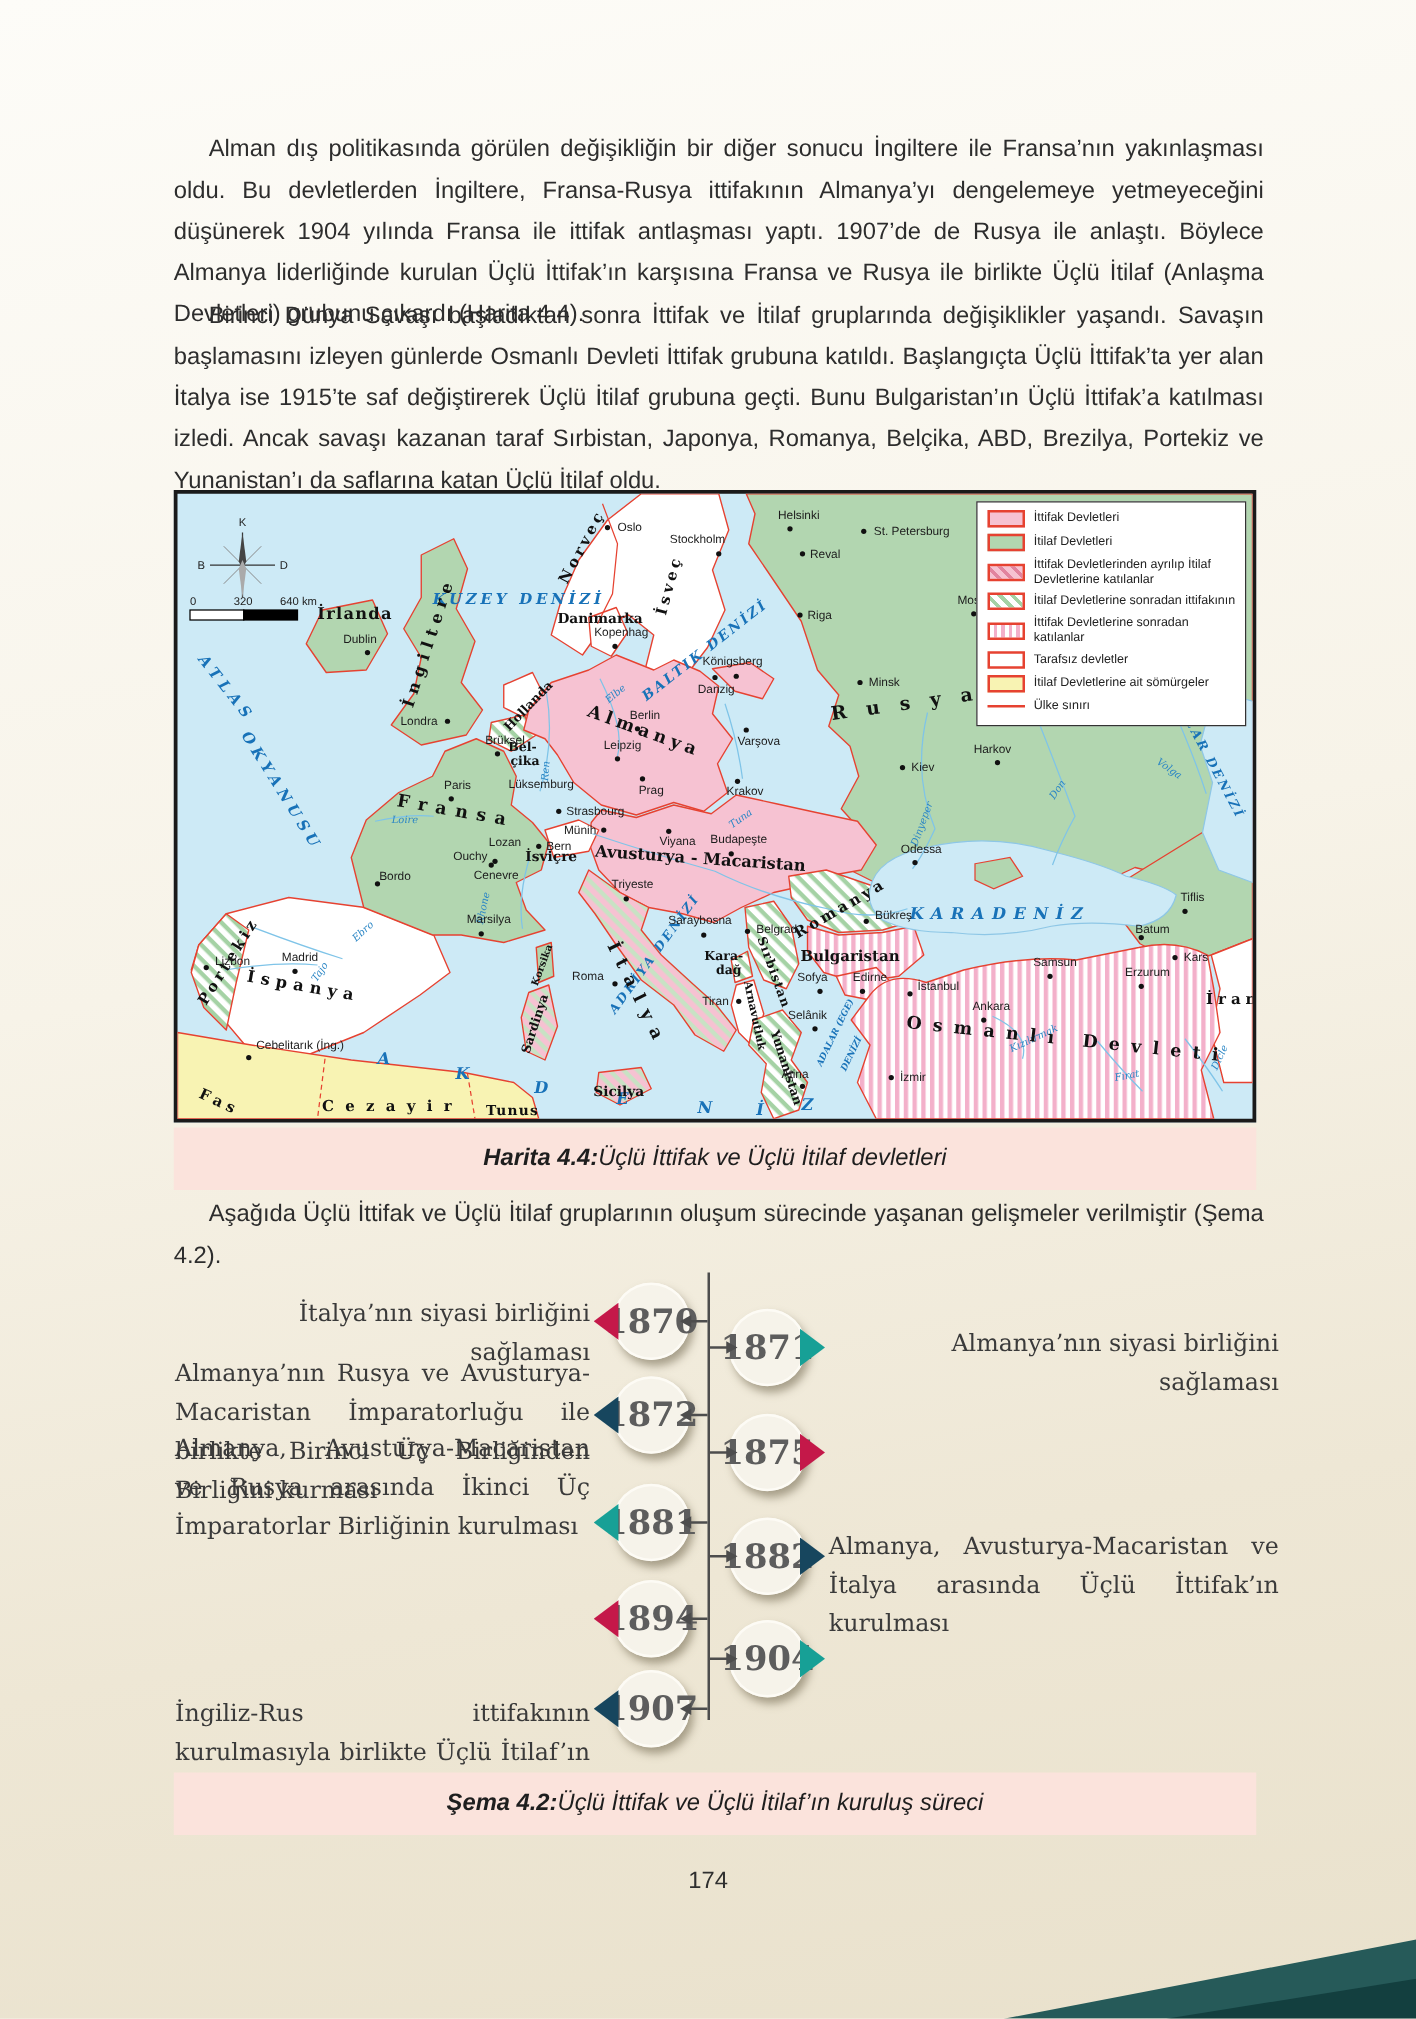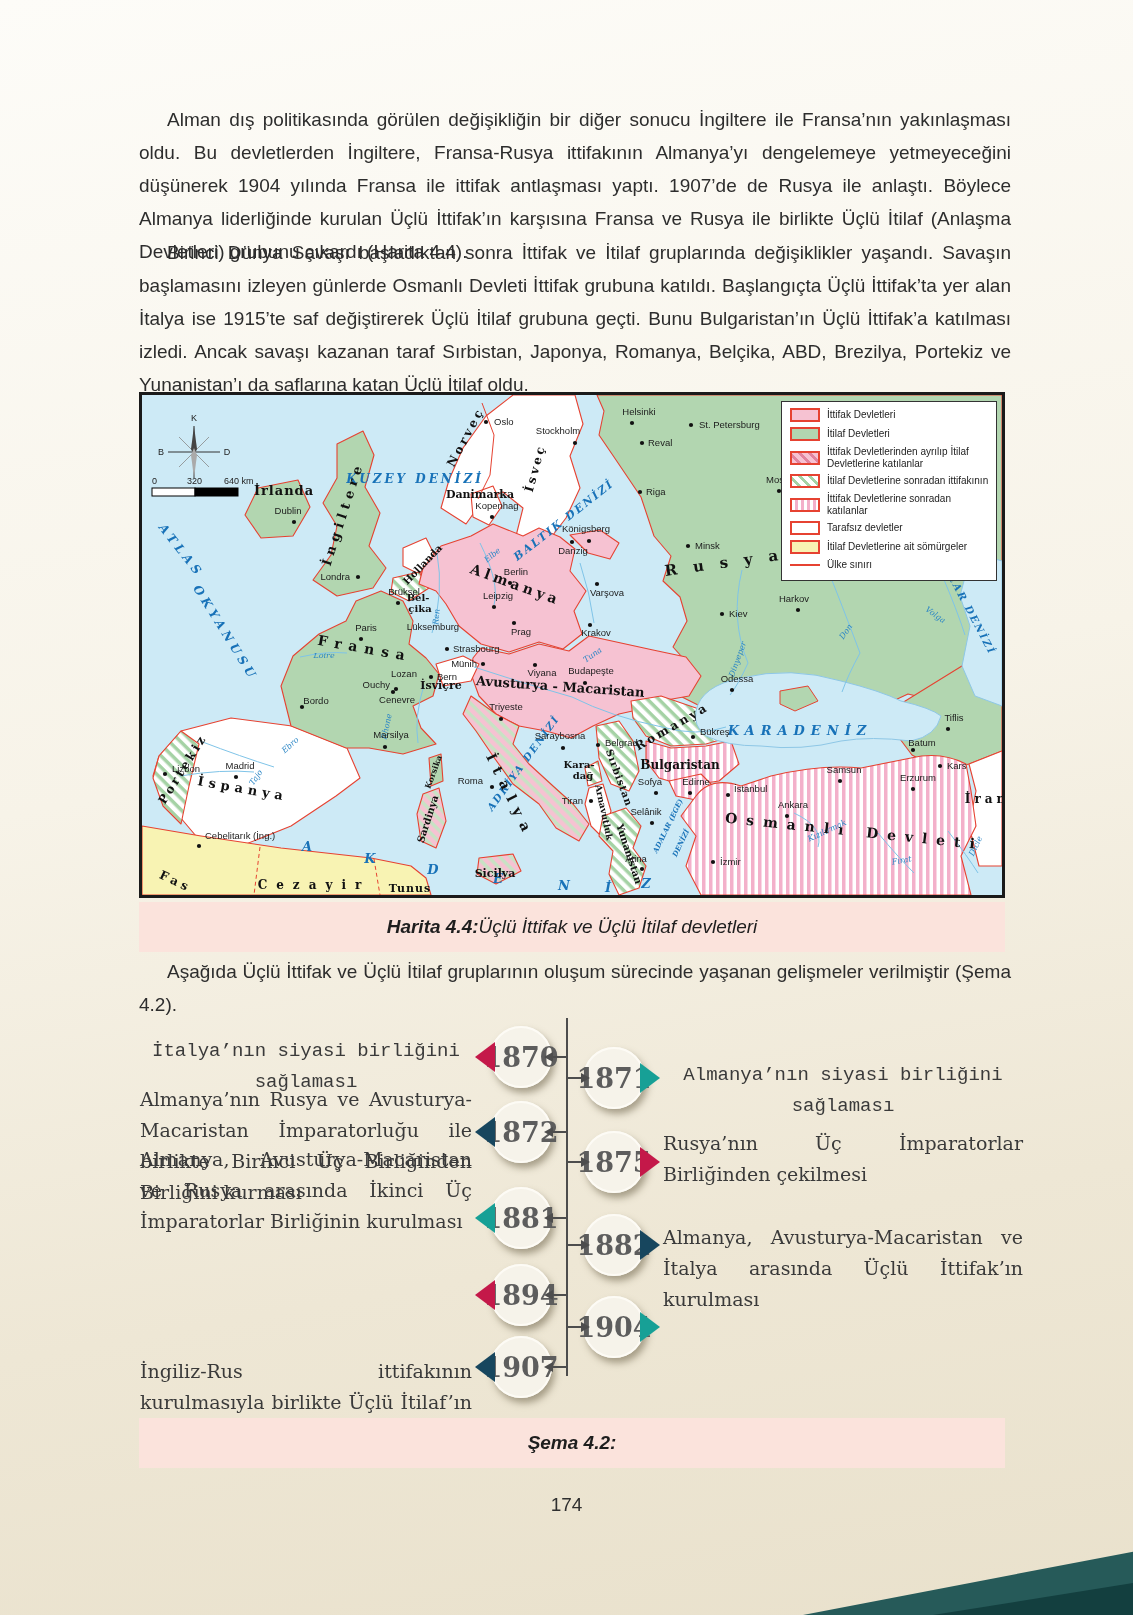--- a/index.html
+++ b/index.html
@@ -31,21 +31,21 @@
         display:flex;align-items:center;justify-content:center;font-size:19px;color:#1e1e1e;}
   .band .cap-label{font-weight:bold;font-style:italic;margin-right:0;}
   .band .cap-text{font-style:italic;}
   
   .timeline{position:absolute;left:0;top:0;width:1133px;height:1615px;pointer-events:none;}
   .tl-line{position:absolute;left:566px;top:1018px;width:2px;height:358px;background:#4d4d4d;}
   .tl-text{position:absolute;font-family:"DejaVu Serif",serif;font-size:19px;line-height:31px;
            color:#3a3a3a;}
   .tl-left{left:140px;width:332px;text-align:justify;}
   .tl-right{left:663px;width:360px;text-align:justify;}
-  .tl-single{text-align:center;font-family:Liberation Mono, monospace;}
+  .tl-single{text-align:right;}
   .tl-badge{position:absolute;width:62px;height:62px;background:#f6f3ea;border-radius:50%;
             box-shadow:3px 5px 7px rgba(95,85,60,.5), inset 0 0 0 2px #fdfbf5;
             display:flex;align-items:center;justify-content:center;}
   .tl-badge .yr{font-family:"DejaVu Serif",serif;font-weight:bold;font-size:27px;color:#5d5d5d;}
   .chev{position:absolute;width:20px;height:30px;top:16px;}
   .chev-left{left:-15px;clip-path:polygon(100% 0,100% 100%,0 50%);}
   .chev-right{right:-15px;clip-path:polygon(0 0,0 100%,100% 50%);}
   .conn{position:absolute;height:2px;background:#4d4d4d;width:14px;}
   .conn .ah{position:absolute;width:0;height:0;top:-4px;border-top:5px solid transparent;
             border-bottom:5px solid transparent;}
@@ -403,21 +403,20 @@
       <span class="ah"></span>
     </div>
     <div class="tl-text tl-left" style="top: 1084px;">Almanya’nın Rusya ve Avusturya-Macaristan İmparatorluğu ile birlikte Birinci Üç Birliğinden Birliğini kurması</div>
     <div class="tl-badge" style="top: 1101px; left: 490px;">
       <span class="chev chev-left" style="background: rgb(23, 70, 94);"></span>
       <span class="yr">1872</span>
     </div>
     <div class="conn conn-left" style="top: 1131px; left: 552px;">
       <span class="ah"></span>
     </div>
-    <div class="tl-text tl-right" style="top: 1128px;">Rusya’nın Üç İmparatorlar Birliğinden çekilmesi</div>
     <div class="tl-badge" style="top: 1131px; left: 583px;">
       <span class="chev chev-right" style="background: rgb(196, 24, 73);"></span>
       <span class="yr">1875</span>
     </div>
     <div class="conn conn-right" style="top: 1161px; left: 568px;">
       <span class="ah"></span>
     </div>
     <div class="tl-text tl-left" style="top: 1144px;">Almanya, Avusturya-Macaristan ve Rusya arasında İkinci Üç İmparatorlar Birliğinin kurulması</div>
     <div class="tl-badge" style="top: 1187px; left: 490px;">
       <span class="chev chev-left" style="background: rgb(23, 160, 150);"></span>
@@ -453,17 +452,18 @@
       <span class="chev chev-left" style="background: rgb(23, 70, 94);"></span>
       <span class="yr">1907</span>
     </div>
     <div class="conn conn-left" style="top: 1366px; left: 552px;">
       <span class="ah"></span>
     </div>
   </div>
 
 <div class="band" style="top:1418px">
   <span class="cap-label">Şema 4.2:</span>
+  <span class="cap-text">Üçlü İttifak ve Üçlü İtilaf’ın kuruluş süreci</span>
 </div>
 
 <div class="page-num">174</div>
 <div class="corner"></div>
 <div class="corner2"></div>
 
 </body></html>

